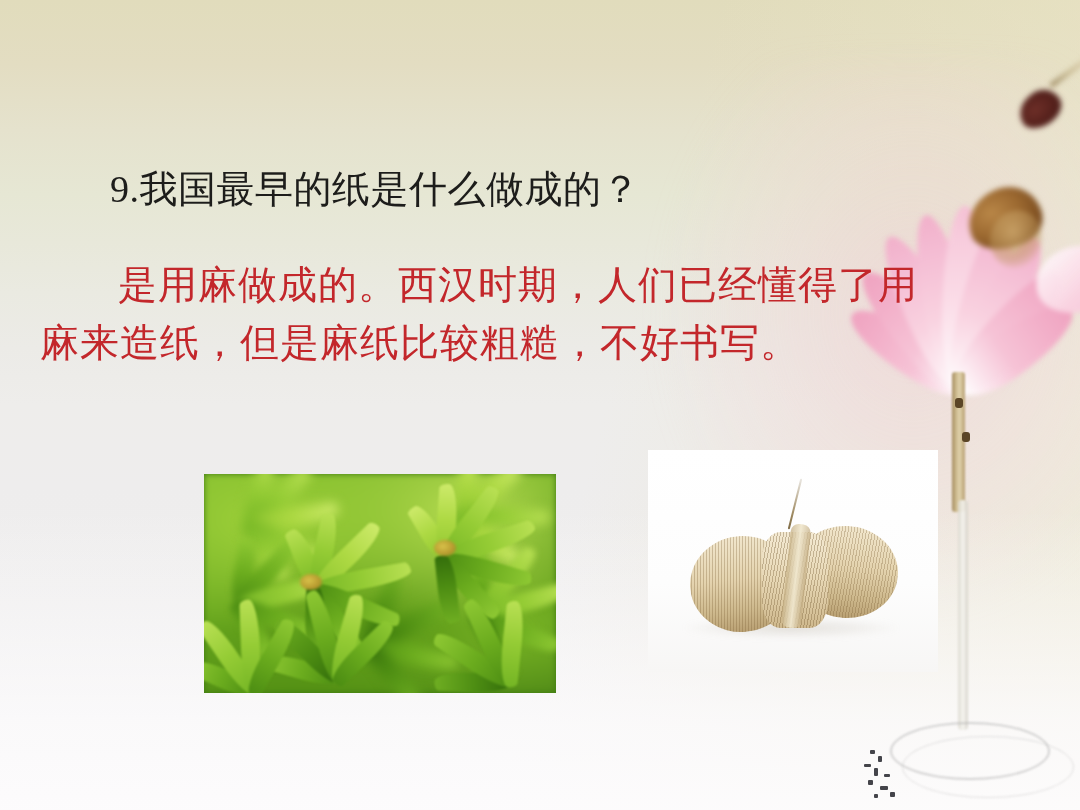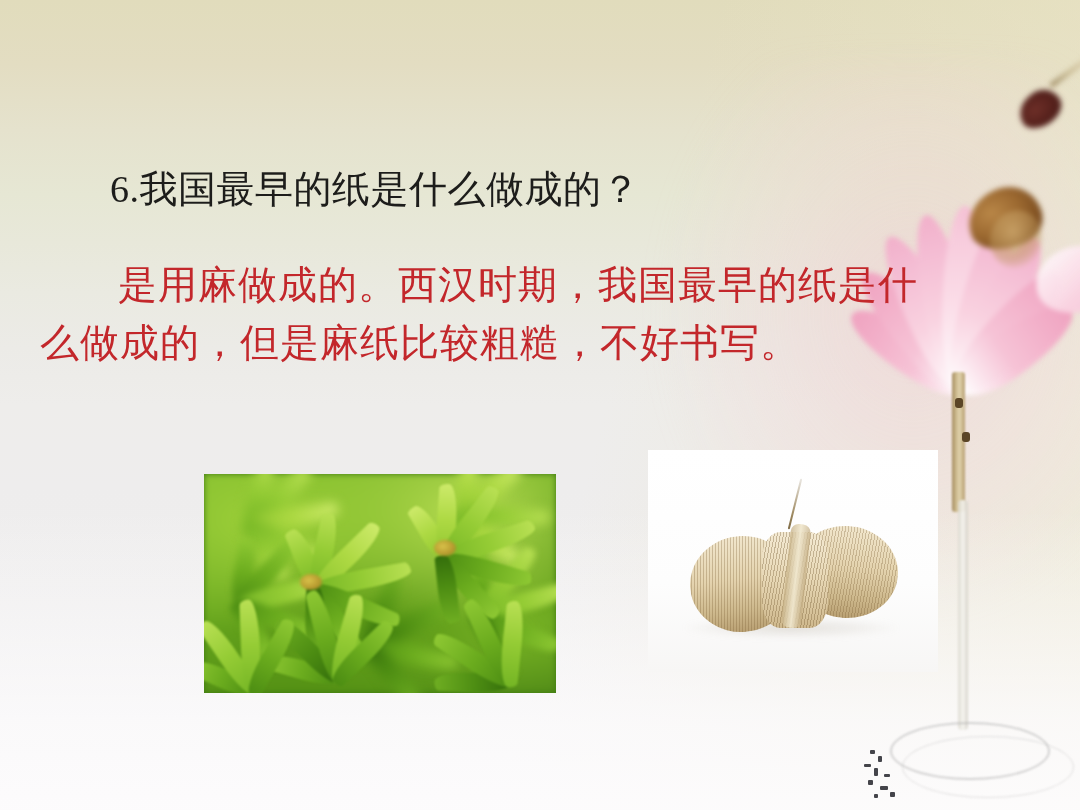--- a/index.html
+++ b/index.html
@@ -352,23 +352,23 @@
     <i style="left:22px;  top:8px;  width:4px; height:6px;"></i>
     <i style="left:8px;   top:16px; width:7px; height:3px;"></i>
     <i style="left:18px;  top:20px; width:4px; height:8px;"></i>
     <i style="left:28px;  top:26px; width:6px; height:3px;"></i>
     <i style="left:12px;  top:32px; width:5px; height:5px;"></i>
     <i style="left:24px;  top:38px; width:8px; height:4px;"></i>
     <i style="left:34px;  top:44px; width:5px; height:5px;"></i>
     <i style="left:18px;  top:46px; width:4px; height:4px;"></i>
   </div>
 
-  <div class="heading">6.我国最早的纸是什么做成的？</div>
-
-  <div class="answer">是用麻做成的。西汉时期，我国最早的纸是什么做成的，但是麻纸比较粗糙，不好书写。</div>
+  <div class="heading">9.我国最早的纸是什么做成的？</div>
+
+  <div class="answer">是用麻做成的。西汉时期，人们已经懂得了用麻来造纸，但是麻纸比较粗糙，不好书写。</div>
 
   <div class="photo-hemp">
     <div class="hemp-canvas">
       <div class="hemp-bg"></div>
 
       <div class="fan blur5" style="left:40px;  top:40px;">
         <div class="leaf light" style="transform: rotate(-70deg) scaleX(0.75);"></div>
         <div class="leaf light" style="transform: rotate(-40deg) scaleX(0.9);"></div>
         <div class="leaf pale" style="transform: rotate(-8deg)  scaleX(1.0);"></div>
         <div class="leaf light" style="transform: rotate(26deg)  scaleX(0.9);"></div>

